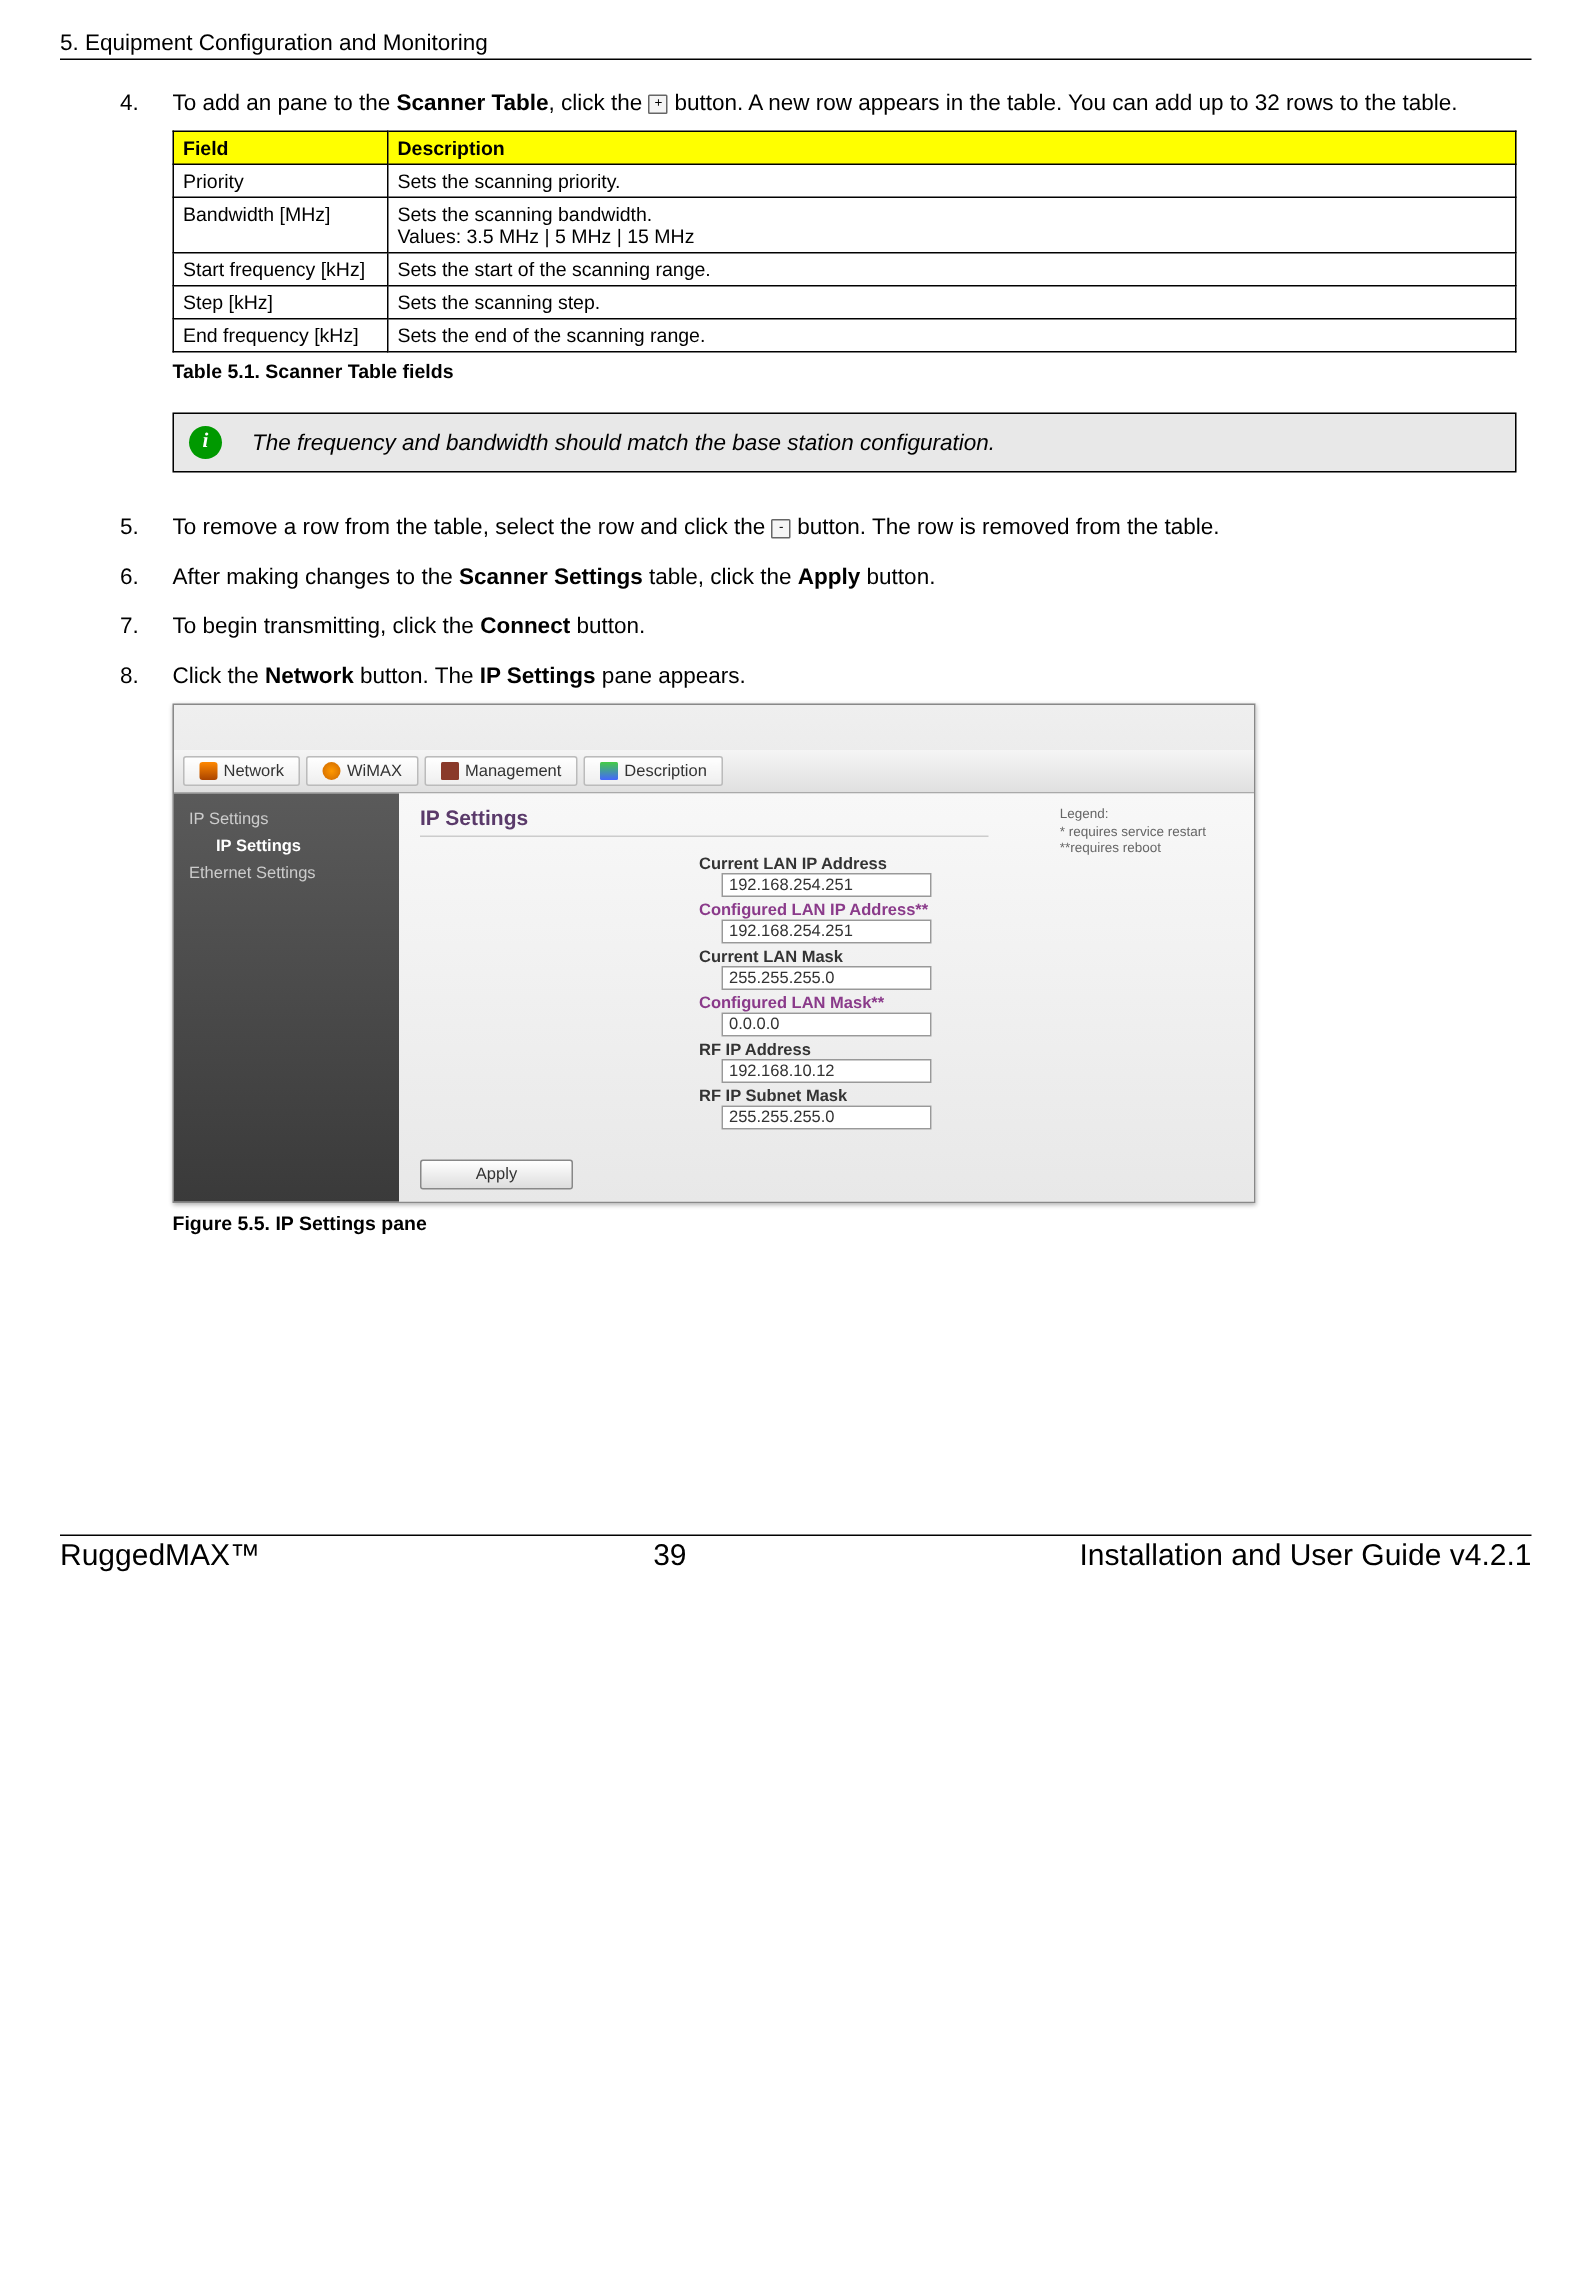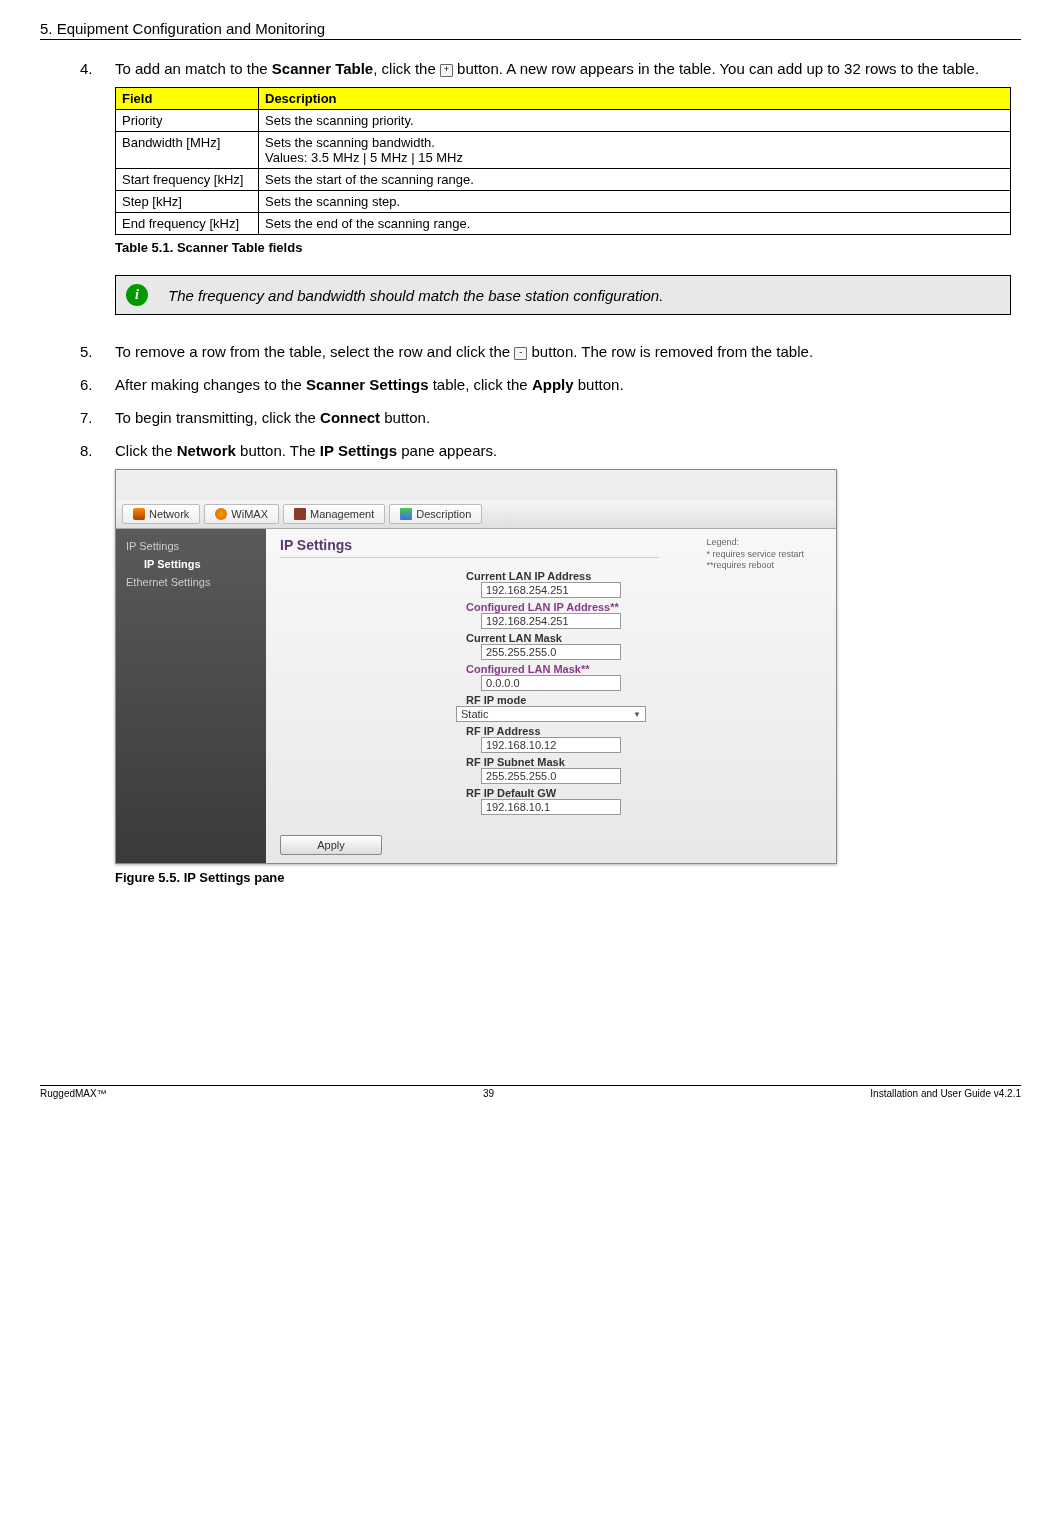--- a/index.html
+++ b/index.html
@@ -227,35 +227,35 @@
       padding: 3px 0;
       font-size: 11px;
       border-radius: 2px;
     }
     .footer {
       border-top: 1px solid #000;
       margin-top: 180px;
       padding-top: 2px;
       display: flex;
       justify-content: space-between;
-      font-size: 10px;
+      font-size: 20px;
     }
   </style>
 </head>
 <body>
 
 <div class="header-section">5. Equipment Configuration and Monitoring</div>
 
 <div class="content">
 
   <div class="step">
     <div class="step-num">4.</div>
     <div class="step-body">
       <p>
-        <span>To add an match to the </span><b>Scanner Table</b><span>, click the </span><span class="inline-btn">+</span><span> button. A new row appears in the table. You can add up to 32 rows to the table.</span>
+        <span>To add an pane to the </span><b>Scanner Table</b><span>, click the </span><span class="inline-btn">+</span><span> button. A new row appears in the table. You can add up to 32 rows to the table.</span>
       </p>
 
       <table class="field-table">
         <tbody>
             <tr>
           <th>Field</th>
           <th>Description</th>
         </tr>
         <tr>
           <td>Priority</td>
@@ -368,37 +368,26 @@
             </div>
             <div class="ss-row">
               <div class="ss-label">Current LAN Mask</div>
               <div class="ss-input">255.255.255.0</div>
             </div>
             <div class="ss-row">
               <div class="ss-label purple">Configured LAN Mask**</div>
               <div class="ss-input">0.0.0.0</div>
             </div>
             <div class="ss-row">
-              <div class="ss-label">RF IP mode</div>
-              <div class="ss-input ss-select">
-                <span>Static</span>
-                <span class="arrow">▼</span>
-              </div>
-            </div>
-            <div class="ss-row">
               <div class="ss-label">RF IP Address</div>
               <div class="ss-input">192.168.10.12</div>
             </div>
             <div class="ss-row">
               <div class="ss-label">RF IP Subnet Mask</div>
               <div class="ss-input">255.255.255.0</div>
-            </div>
-            <div class="ss-row">
-              <div class="ss-label">RF IP Default GW</div>
-              <div class="ss-input">192.168.10.1</div>
             </div>
 
             <div class="ss-apply">Apply</div>
           </div>
         </div>
       </div>
       <div class="caption">Figure 5.5. IP Settings pane</div>
     </div>
   </div>
 

